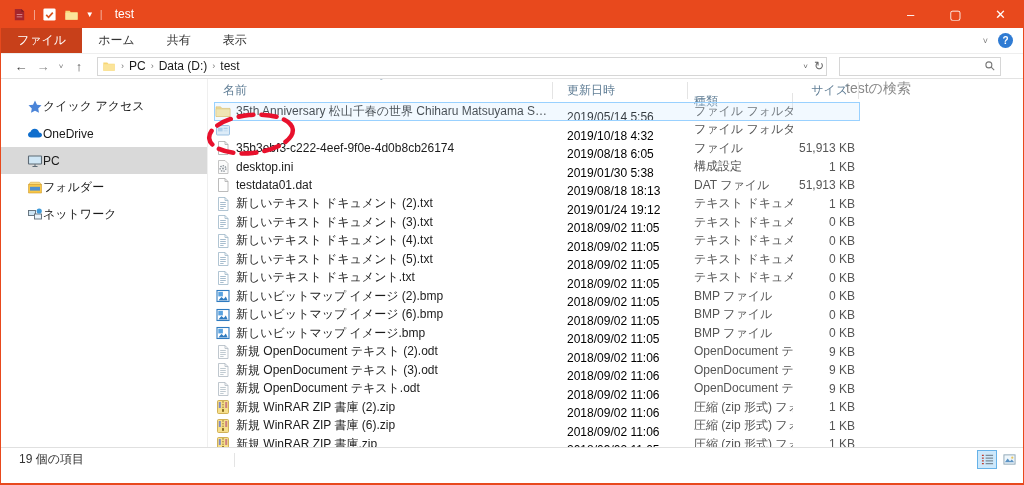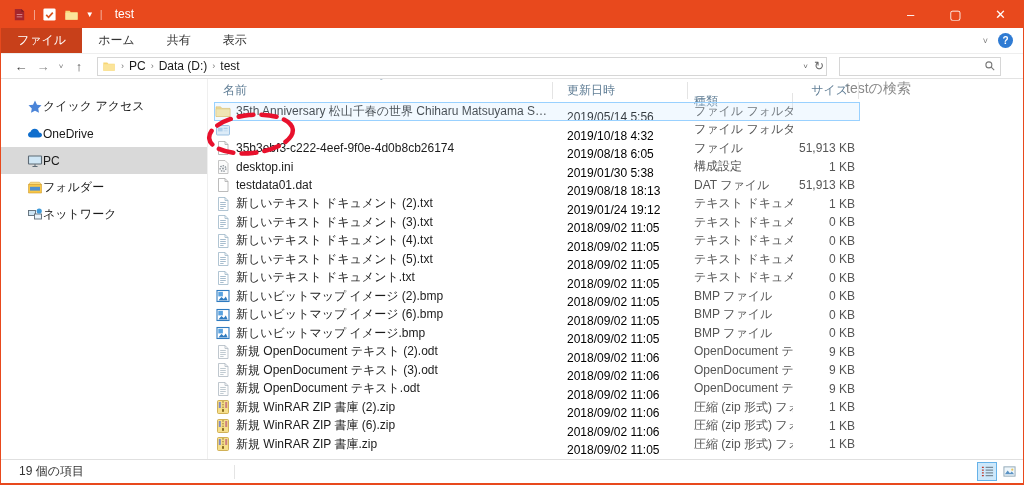--- a/index.html
+++ b/index.html
@@ -69,21 +69,21 @@
   .cell.type{width:105px;padding-left:6px;color:#555;}
   .cell.size{width:66px;text-align:right;padding-right:4px;color:#555;}
   .row.selected::before{
     content:"";position:absolute;left:6px;top:0;width:646px;height:100%;
     border:1px solid #99d1ff;background:rgba(205,232,255,.25);box-sizing:border-box;pointer-events:none;
   }
   .fname{overflow:hidden;text-overflow:ellipsis;}
   
   .annotation{position:absolute;left:203px;top:110px;width:94px;height:48px;z-index:5;pointer-events:none;}
   
-  .statusbar{position:absolute;left:0;right:0;bottom:0;height:23px;border-top:1px solid #e0e0e0;display:flex;align-items:center;background:#fff;}
+  .statusbar{position:absolute;left:0;right:0;bottom:12px;height:23px;border-top:1px solid #e0e0e0;display:flex;align-items:center;background:#fff;}
   .status-count{padding-left:18px;color:#333;}
   .status-div{width:1px;height:14px;background:#e4e4e4;margin-left:150px;}
   .view-btns{margin-left:auto;display:flex;align-items:center;gap:2px;padding-right:4px;}
   .view-btn{width:20px;height:19px;display:flex;align-items:center;justify-content:center;box-sizing:border-box;}
   .view-btn.selected{background:#cde8fb;border:1px solid #66b2e8;}
   .view-btn svg{width:13px;height:13px;display:block;}
 </style>
 </head>
 <body>
 

